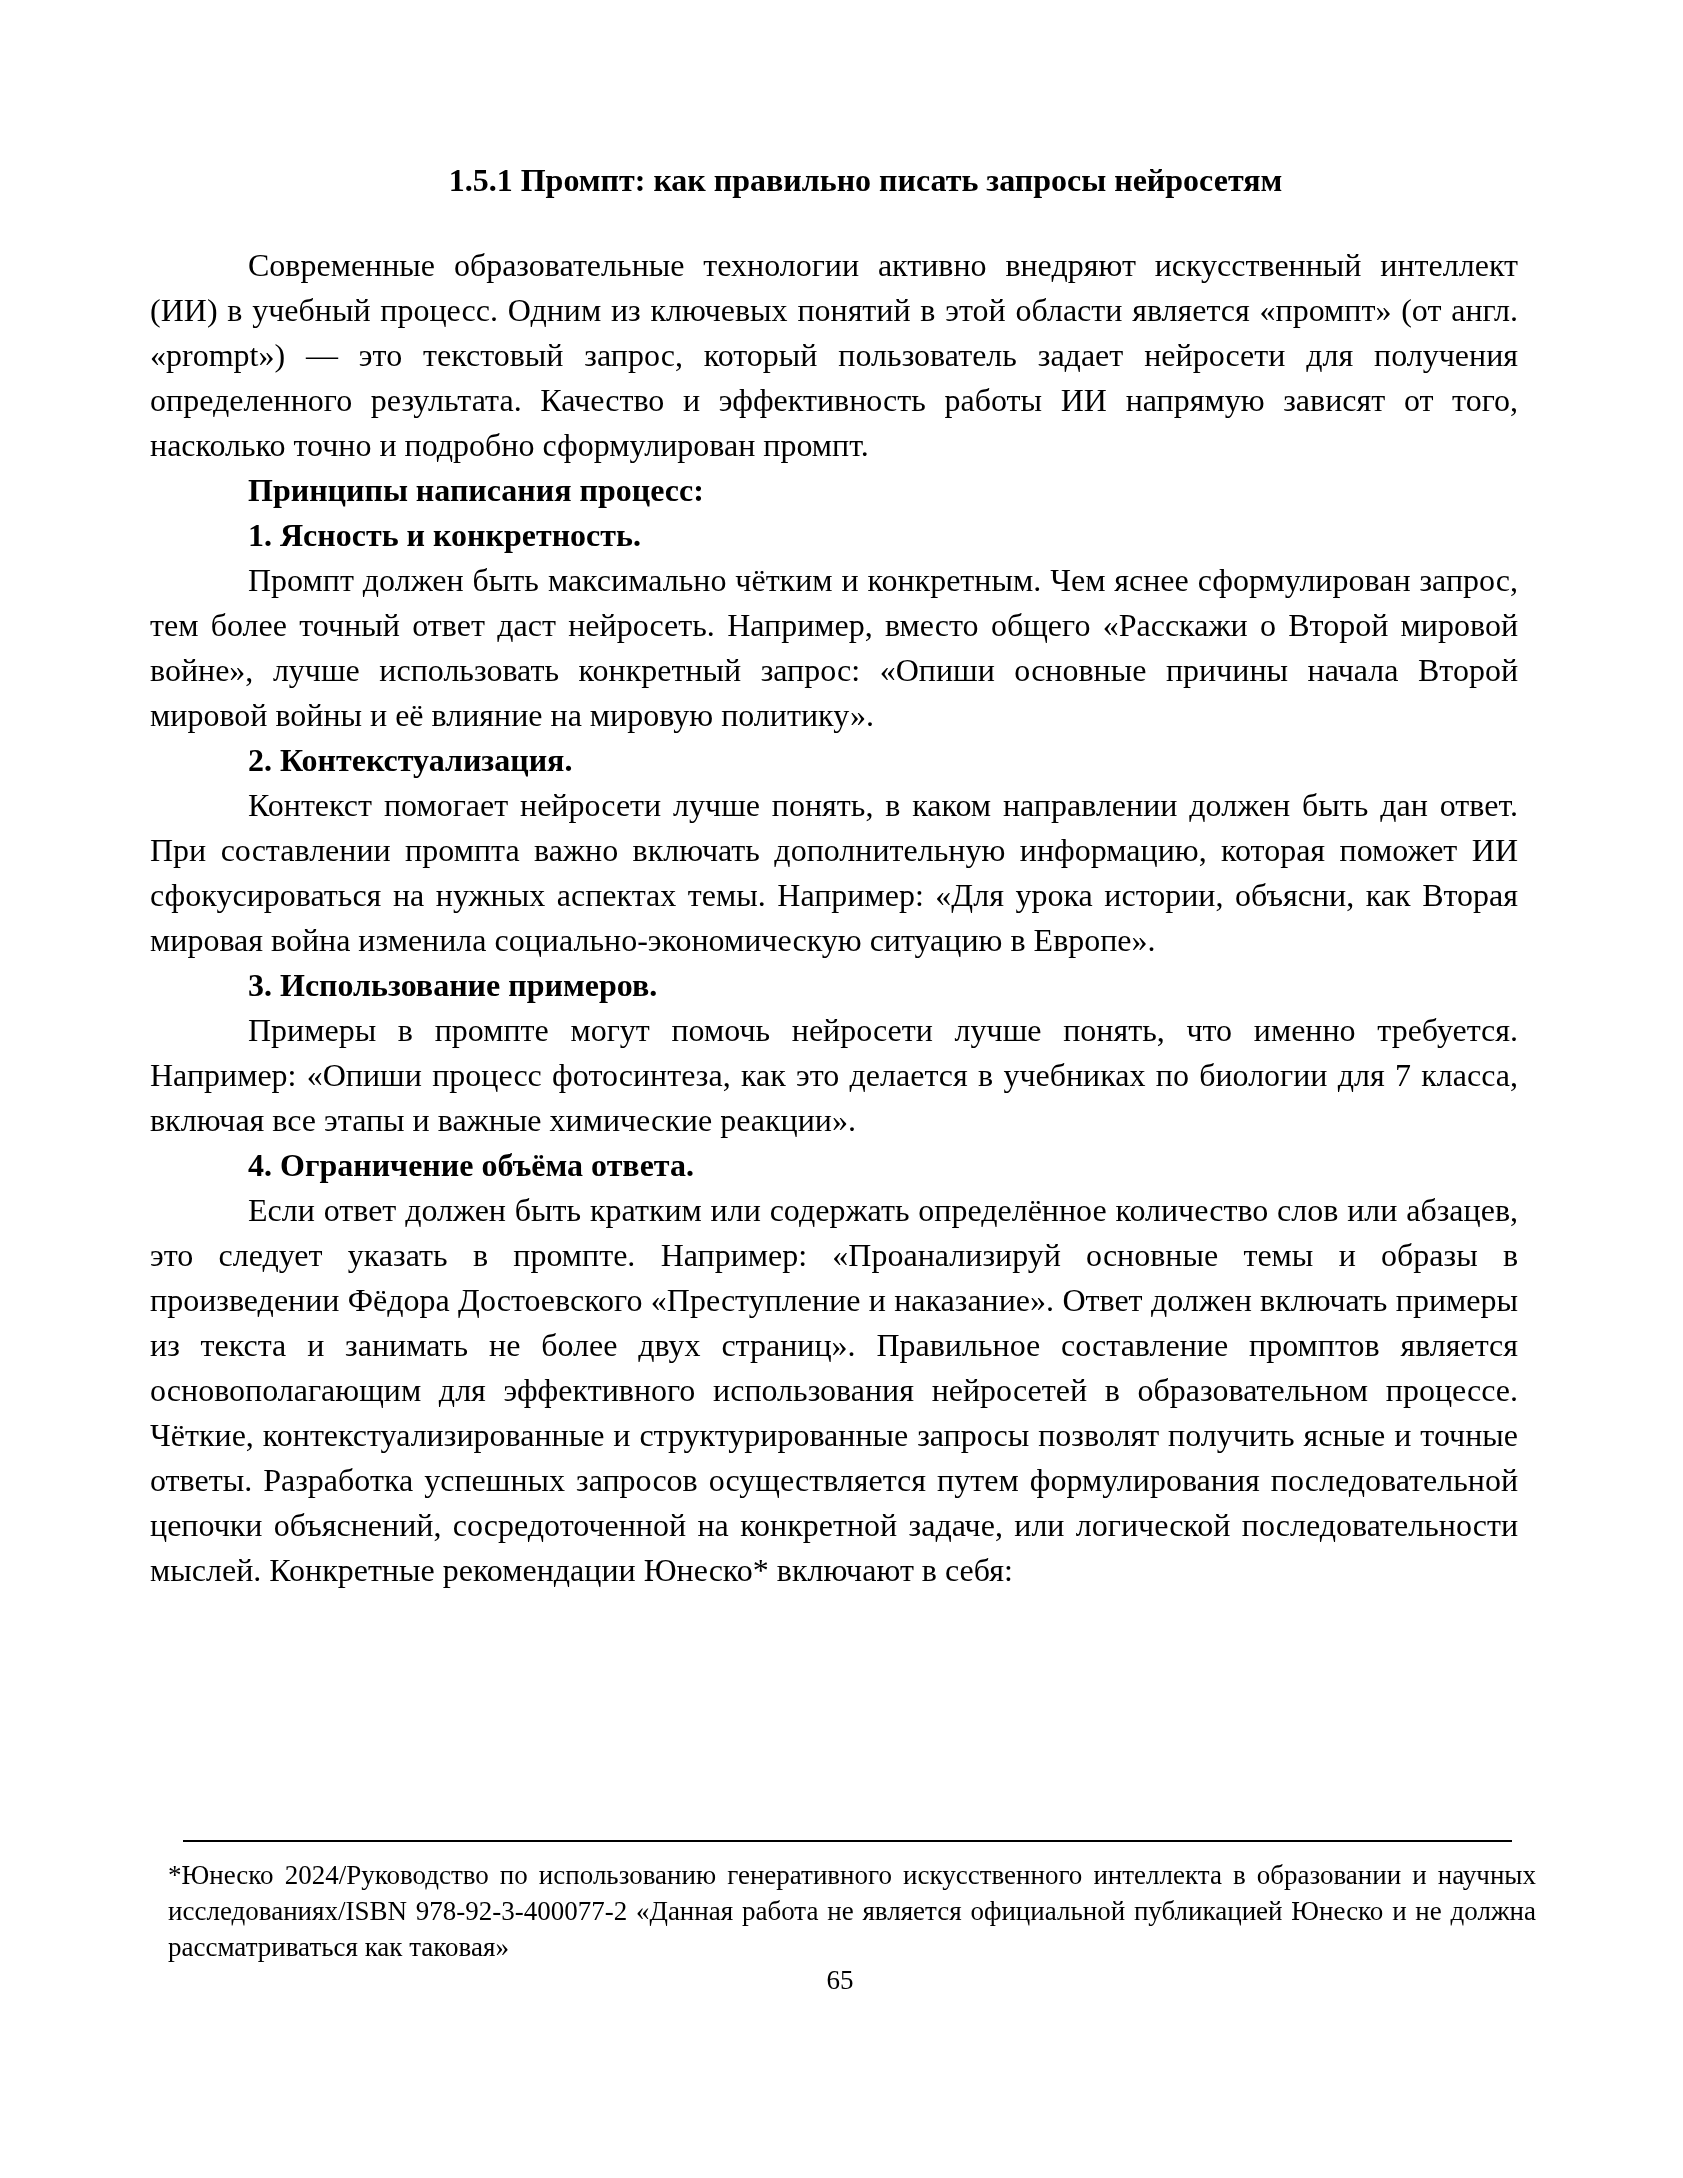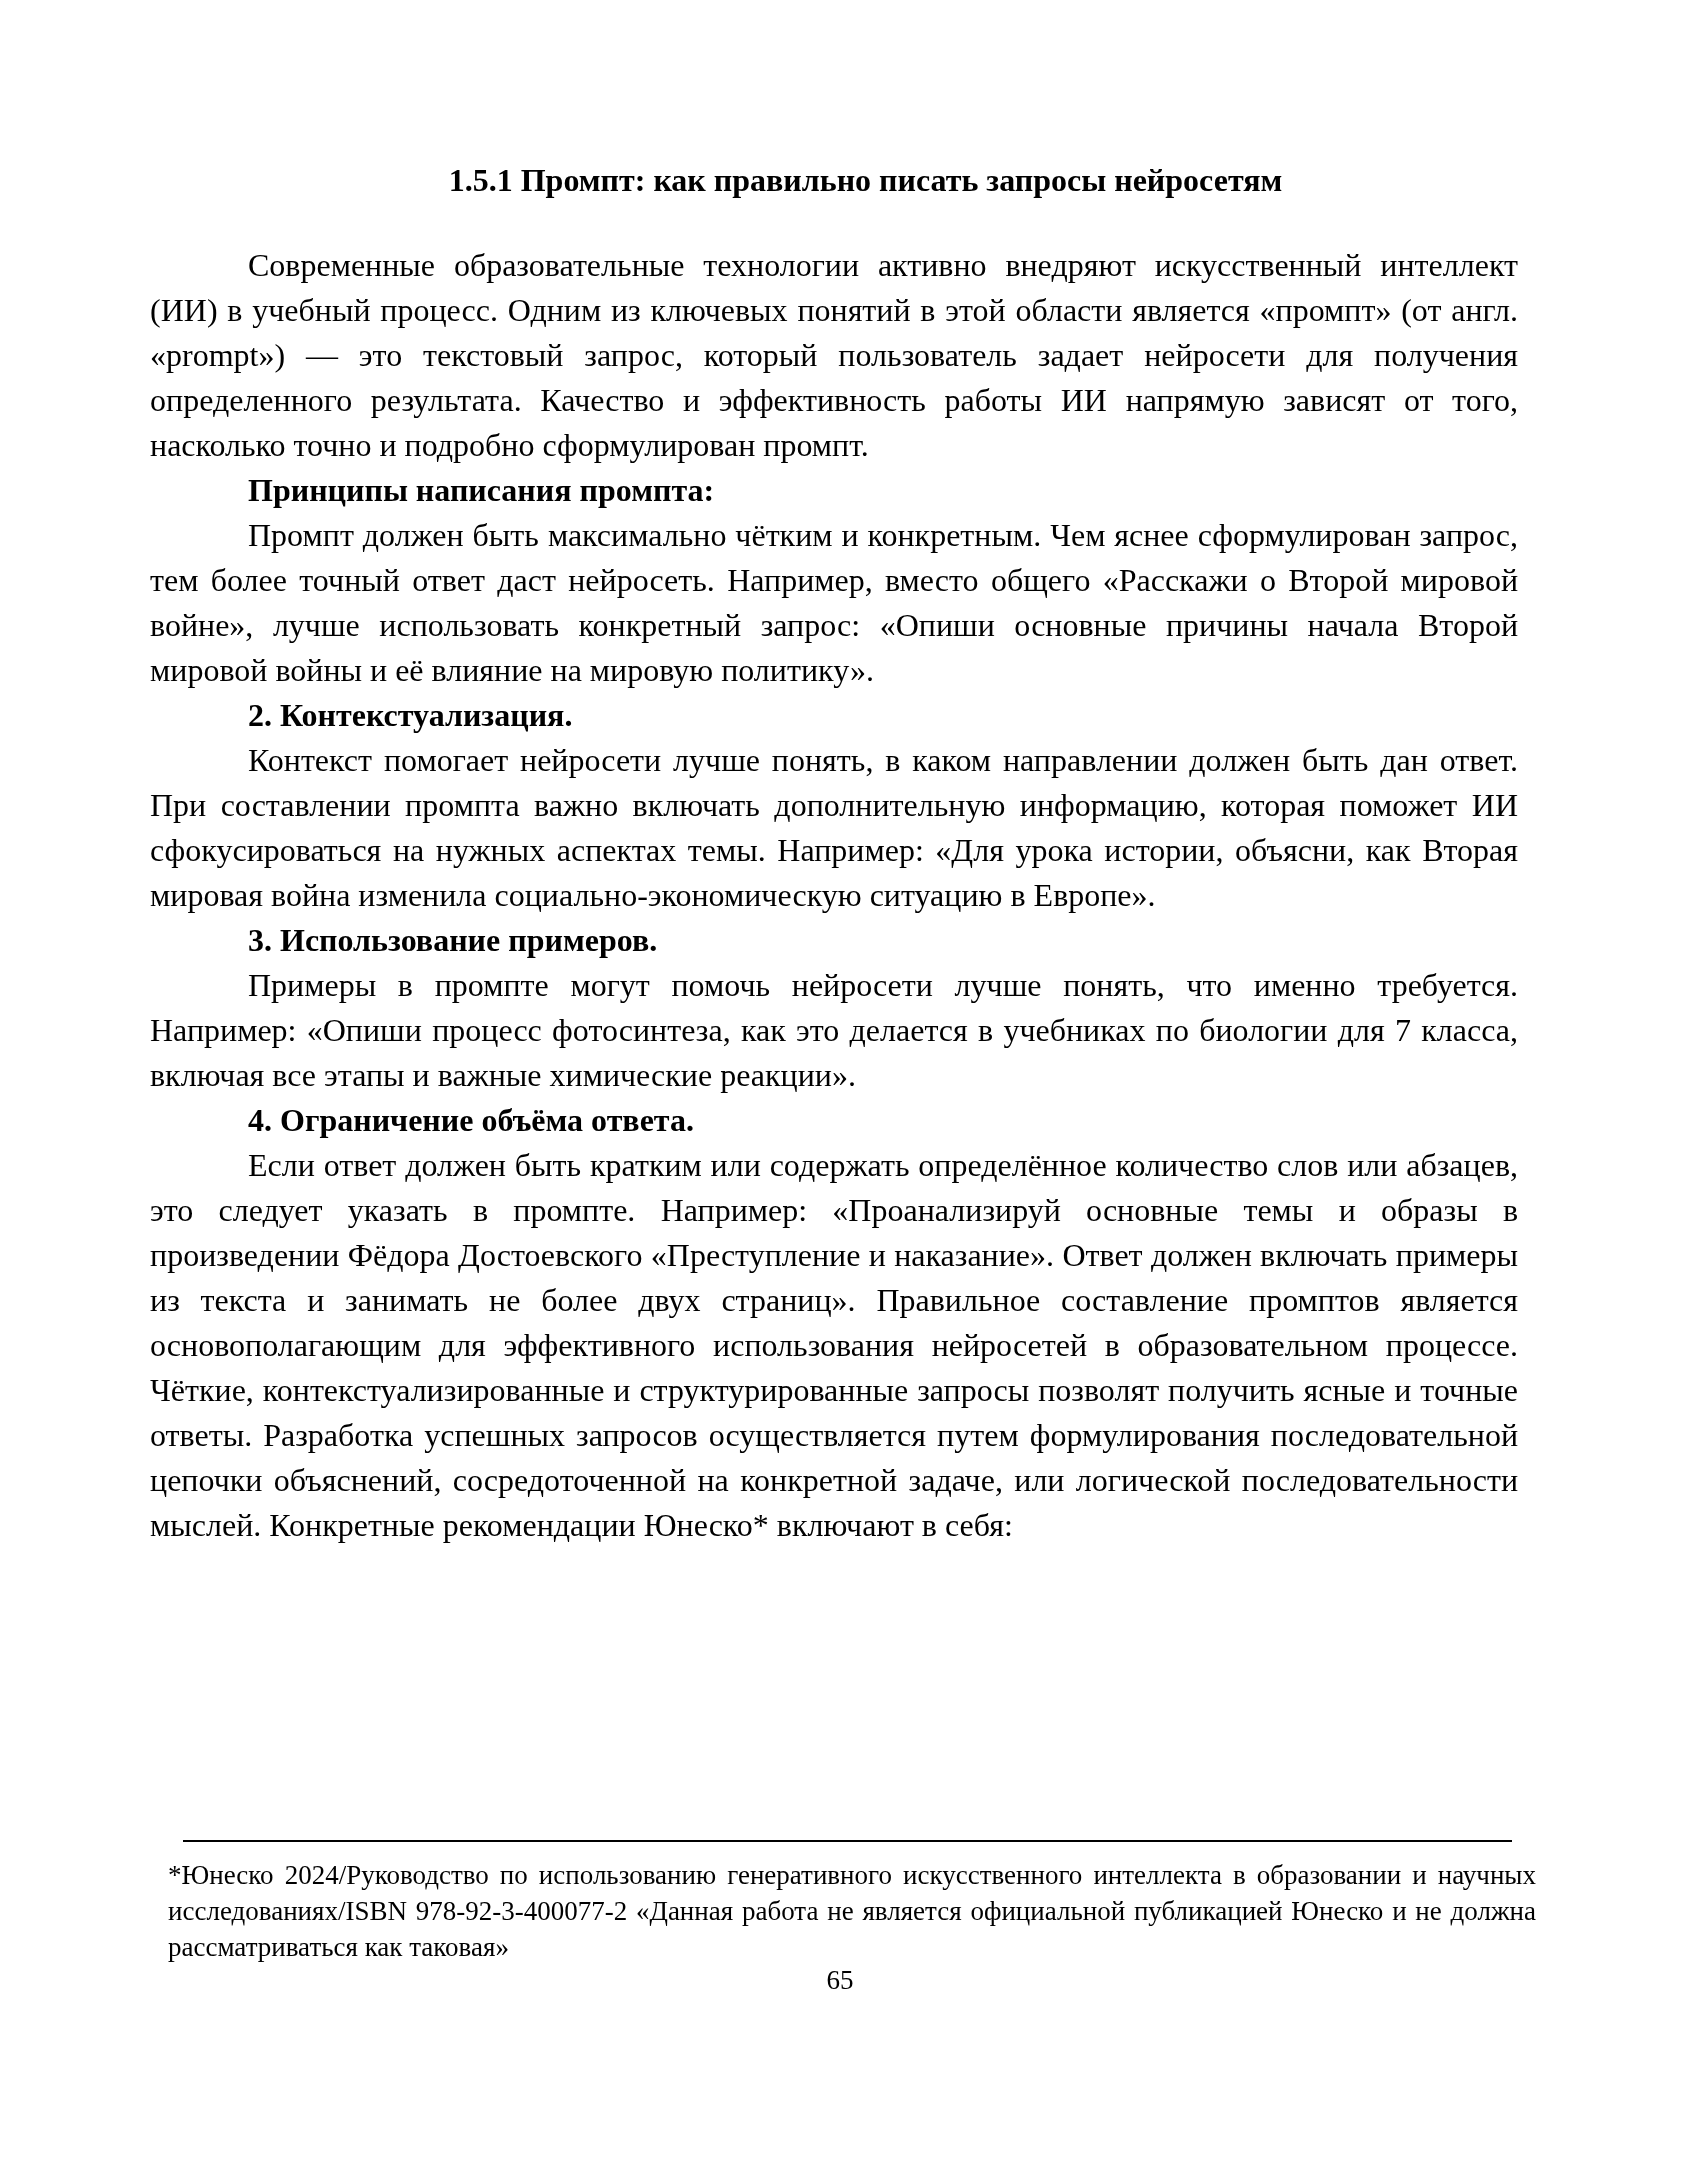--- a/index.html
+++ b/index.html
@@ -90,22 +90,23 @@
 </head>
 <body>
 
 <div class="page">
 
   <h1 class="heading">1.5.1 Промпт: как правильно писать запросы нейросетям</h1>
 
   <div class="body-text">
     <p class="last-left">Современные образовательные технологии активно внедряют искусственный интеллект (ИИ) в учебный процесс. Одним из ключевых понятий в этой области является «промпт» (от англ. «prompt») — это текстовый запрос, который пользователь задает нейросети для получения определенного результата. Качество и эффективность работы ИИ напрямую зависят от того, насколько точно и подробно сформулирован промпт.</p>
 
-    <div class="subhead">Принципы написания промпта:</div>
+    <div class="subhead">Принципы написания процесс:</div>
 
+    <div class="subhead">1. Ясность и конкретность.</div>
     <p class="last-left">Промпт должен быть максимально чётким и конкретным. Чем яснее сформулирован запрос, тем более точный ответ даст нейросеть. Например, вместо общего «Расскажи о Второй мировой войне», лучше использовать конкретный запрос: «Опиши основные причины начала Второй мировой войны и её влияние на мировую политику».</p>
 
     <div class="subhead">2. Контекстуализация.</div>
     <p class="last-left">Контекст помогает нейросети лучше понять, в каком направлении должен быть дан ответ. При составлении промпта важно включать дополнительную информацию, которая поможет ИИ сфокусироваться на нужных аспектах темы. Например: «Для урока истории, объясни, как Вторая мировая война изменила социально-экономическую ситуацию в Европе».</p>
 
     <div class="subhead">3. Использование примеров.</div>
     <p class="last-left">Примеры в промпте могут помочь нейросети лучше понять, что именно требуется. Например: «Опиши процесс фотосинтеза, как это делается в учебниках по биологии для 7 класса, включая все этапы и важные химические реакции».</p>
 
     <div class="subhead">4. Ограничение объёма ответа.</div>
     <p class="last-left">Если ответ должен быть кратким или содержать определённое количество слов или абзацев, это следует указать в промпте. Например: «Проанализируй основные темы и образы в произведении Фёдора Достоевского «Преступление и наказание». Ответ должен включать примеры из текста и занимать не более двух страниц». Правильное составление промптов является основополагающим для эффективного использования нейросетей в образовательном процессе. Чёткие, контекстуализированные и структурированные запросы позволят получить ясные и точные ответы. Разработка успешных запросов осуществляется путем формулирования последовательной цепочки объяснений, сосредоточенной на конкретной задаче, или логической последовательности мыслей. Конкретные рекомендации Юнеско* включают в себя:</p>

